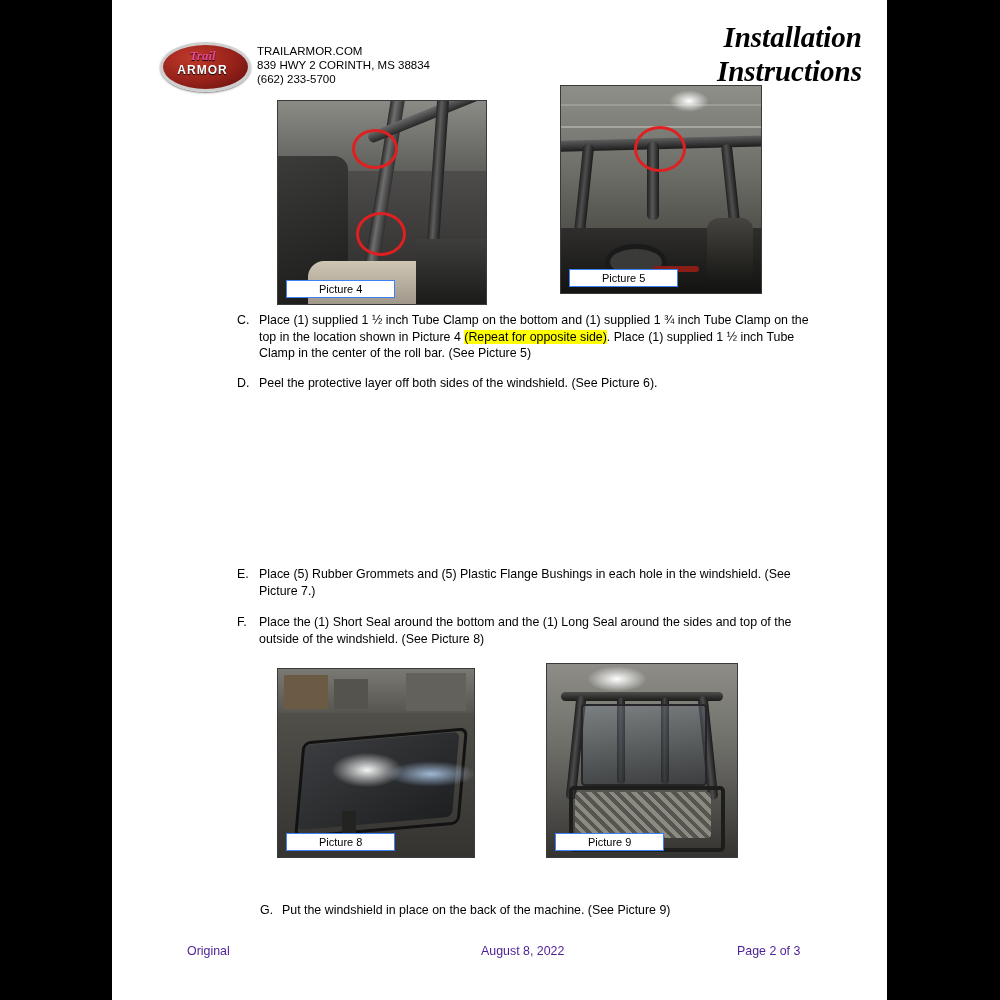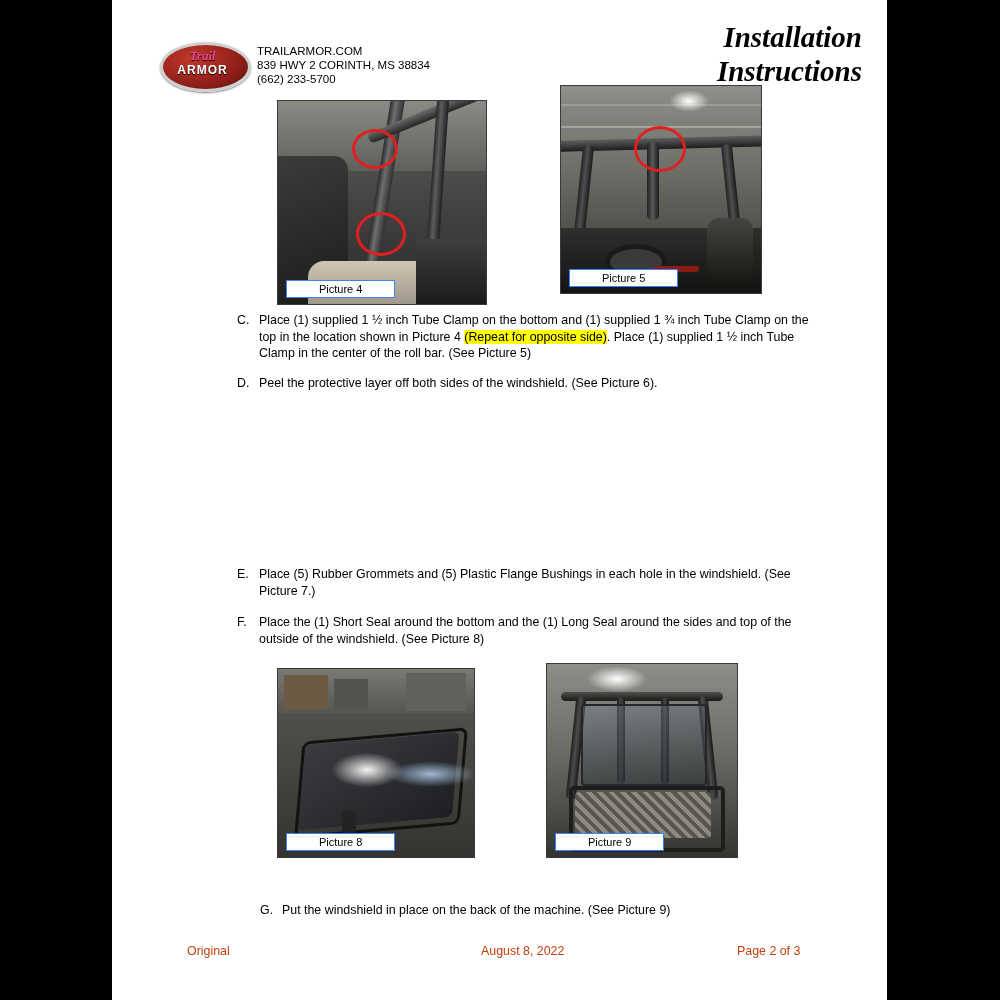--- a/index.html
+++ b/index.html
@@ -133,21 +133,21 @@
   .para .bodytext {
     display: block;
     margin-left: 22px;
   }
   .hl {
     background: #ffff00;
   }
   .footer-line {
     position: absolute;
     font-size: 12.4px;
-    color: #c2410c;
+    color: #4c1d95;
   }
 </style>
 </head>
 <body>
 
 <div id="page">
 
   <div class="header">
     <div class="logo">
       <div class="logo-oval"></div>

